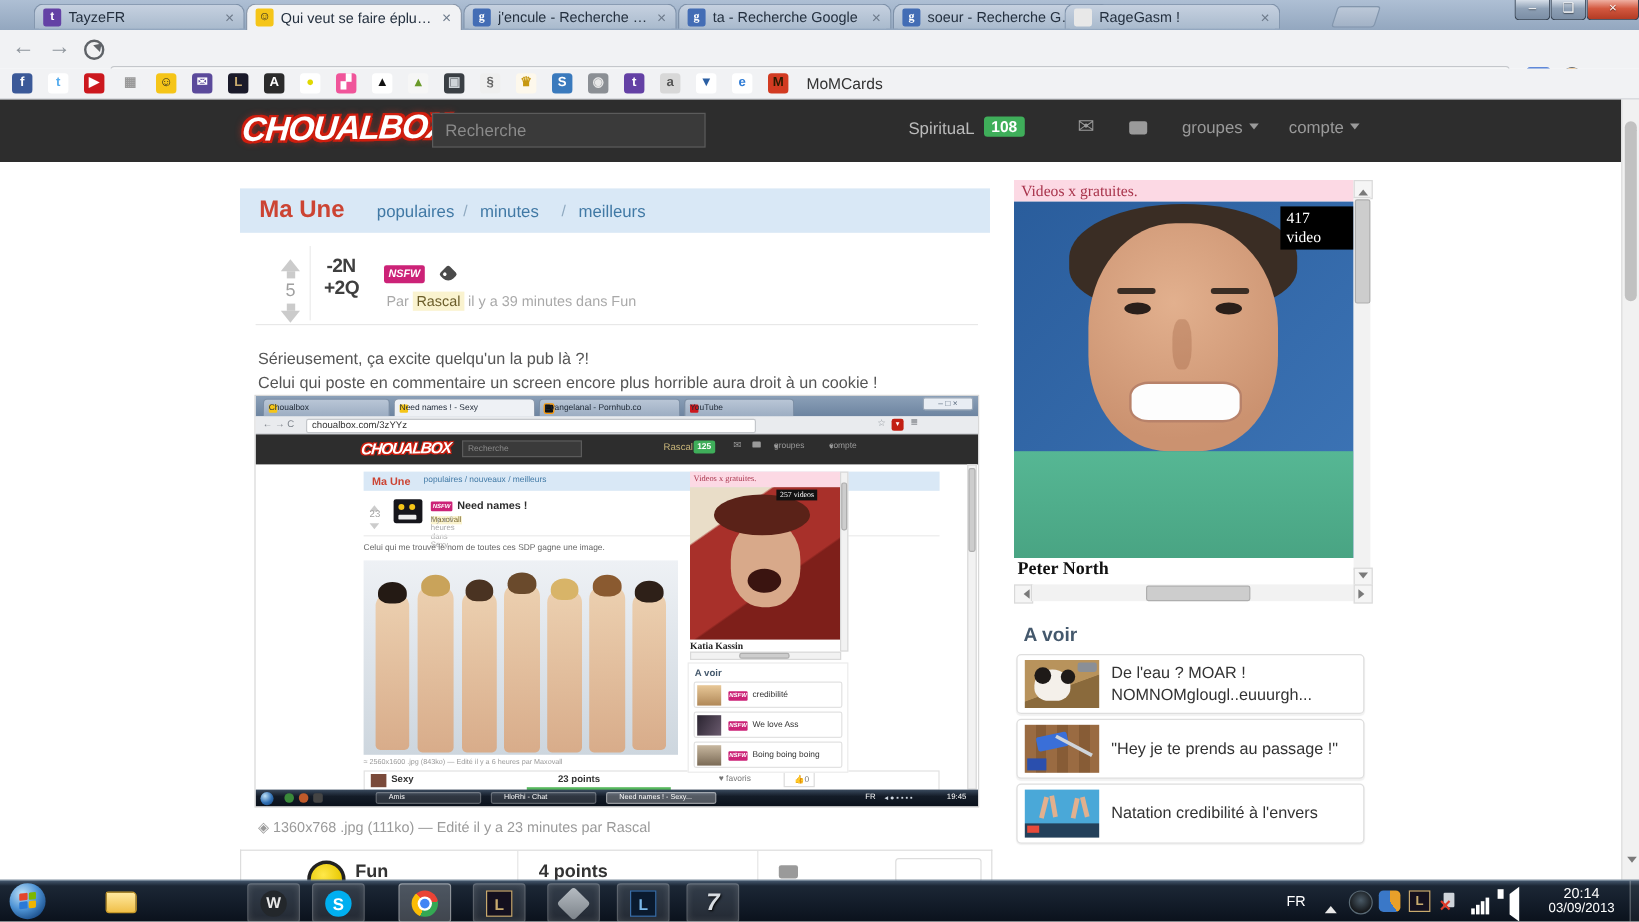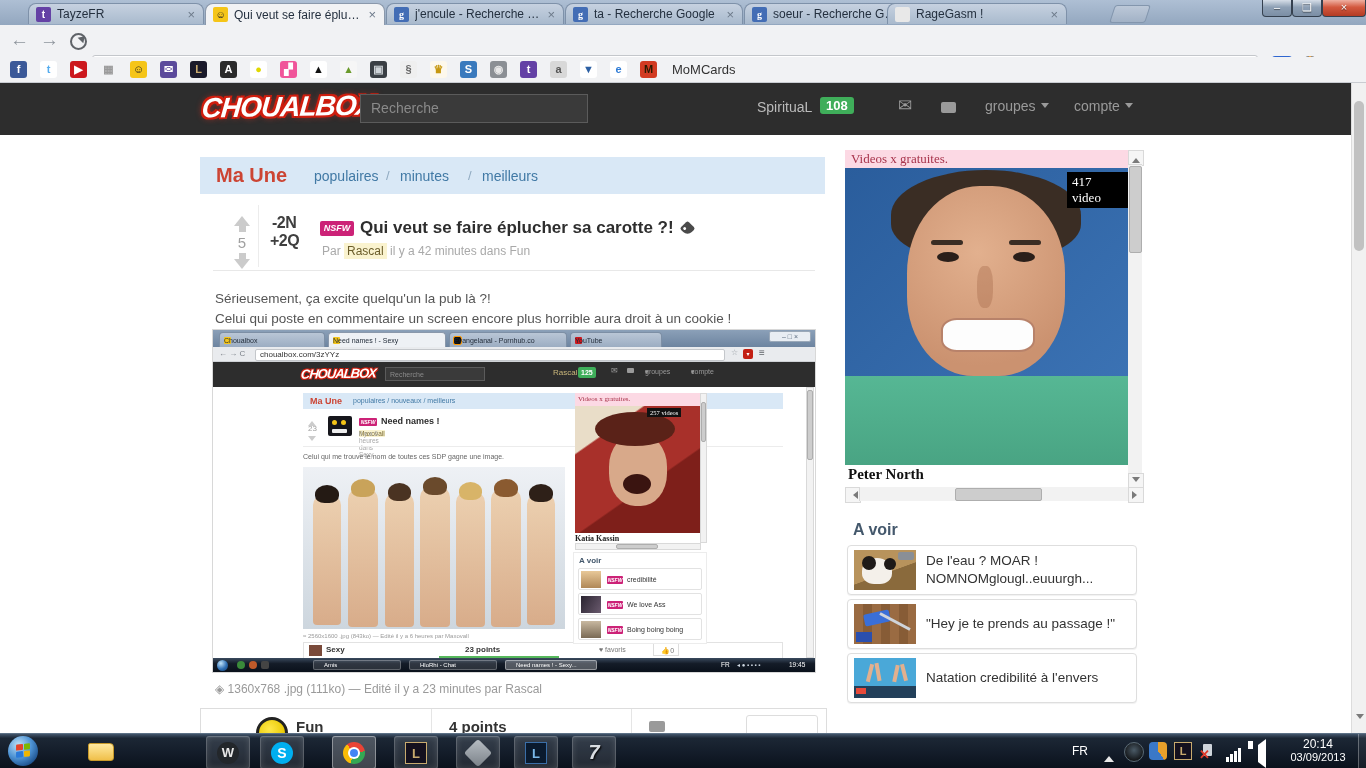--- a/index.html
+++ b/index.html
@@ -219,25 +219,25 @@
   <div style="text-align:center;color:#a0a0a0;font-size:15px;padding:2px 0">5</div>
   <div class="vstem"></div>
   <div class="vdn"></div>
 </div>
 <div class="abs grayline" style="left:258px;top:205px;width:1px;height:62px;background:#ececec"></div>
 
 <span class="abs" style="left:272px;top:214px;font-size:16px;font-weight:bold;color:#3f3f3f;letter-spacing:-.5px">-2N</span>
 <span class="abs" style="left:270px;top:232px;font-size:16px;font-weight:bold;color:#3f3f3f;letter-spacing:-.5px">+2Q</span>
 
 <span class="nsfw abs" style="left:320px;top:221px;width:34px;height:15px;font-size:9px;line-height:15px">NSFW</span>
-<span class="abs" style="left:360px;top:218px;font-size:17px;font-weight:bold;color:#2e2e2e"><span>Qui veut se faire éplucher sa carotte ?!</span><span class="tagicon"></span></span>
+<span class="abs" style="left:360px;top:218px;font-size:17px;font-weight:bold;color:#2e2e2e"><span class="tagicon"></span></span>
 <span class="abs" style="left:322px;top:244px;font-size:12px;color:#a9a9a9">
   <span>Par</span>
   <span class="chip">Rascal</span>
-  <span>il y a 42 minutes dans Fun</span>
+  <span>il y a 39 minutes dans Fun</span>
 </span>
 
 <div class="abs grayline" style="left:213px;top:270px;width:602px"></div>
 <div class="abs" style="left:215px;top:291px;font-size:13.5px;color:#555">Sérieusement, ça excite quelqu'un la pub là ?!</div>
 <div class="abs" style="left:215px;top:311px;font-size:13.5px;color:#555">Celui qui poste en commentaire un screen encore plus horrible aura droit à un cookie !</div>
 
 <div id="shot" class="abs">
 
   <div style="left:0;top:0;width:602px;height:17px;background:linear-gradient(#8ba0b8,#6d84a0)"></div>
   <div class="ss-tab" style="left:6px;top:2px;width:106px">
@@ -253,21 +253,21 @@
       <span>Evangelanal - Pornhub.co</span>
     </div>
   <div class="ss-tab" style="left:357px;top:2px;width:92px">
       <span class="ss-fav" style="background:#cc181e"></span>
       <span>YouTube</span>
     </div>
   <div style="left:556px;top:1px;width:42px;height:11px;background:#e8edf3;border:1px solid #9aa8b8;border-radius:2px;color:#5a6a7e;font-size:7px;text-align:center;line-height:9px">– □ ×</div>
 
   <div style="left:0;top:17px;width:602px;height:15px;background:#e9ebee;border-bottom:1px solid #cfd2d6"></div>
   <div style="left:6px;top:19px;font-size:8px;color:#7c828a">← → C</div>
-  <div style="left:42px;top:18.5px;width:470px;height:12px;background:#fff;border:1px solid #c4c7cb;border-radius:2px;font-size:8px;line-height:10px;padding-left:4px;color:#333">choualbox.com/3zYYz</div>
+  <div style="left:42px;top:18.5px;width:375px;height:12px;background:#fff;border:1px solid #c4c7cb;border-radius:2px;font-size:8px;line-height:10px;padding-left:4px;color:#333">choualbox.com/3zYYz</div>
   <div style="left:518px;top:18px;font-size:8px;color:#9aa0a6">☆</div>
   <div style="left:530px;top:19px;width:10px;height:10px;background:#c21f13;border-radius:2px;color:#fff;font-size:6px;text-align:center;line-height:10px">▾</div>
   <div style="left:546px;top:17px;font-size:10px;color:#5f6368;font-weight:bold">≡</div>
 
   <div style="left:0;top:32px;width:602px;height:25px;background:#2d2d2d"></div>
   <span class="cblogo" style="left:88px;top:36px;font-size:13px;text-shadow:-1px -1px 0 #cf1d0e,1px -1px 0 #cf1d0e,-1px 1px 0 #cf1d0e,1px 1px 0 #cf1d0e">CHOUALBOX</span>
   <div class="hsearch" style="left:172px;top:37px;width:100px;height:14px;font-size:7px;line-height:13px;padding-left:4px">Recherche</div>
   <span style="left:340px;top:38px;color:#c9b67a;font-size:8px">Rascal</span>
   <span style="left:365px;top:37px;background:#3fae5a;color:#fff;font-size:7px;font-weight:bold;border-radius:2px;padding:0 3px;line-height:11px">125</span>
   <span style="left:398px;top:36px;color:#9a9a9a;font-size:8px">✉</span>

